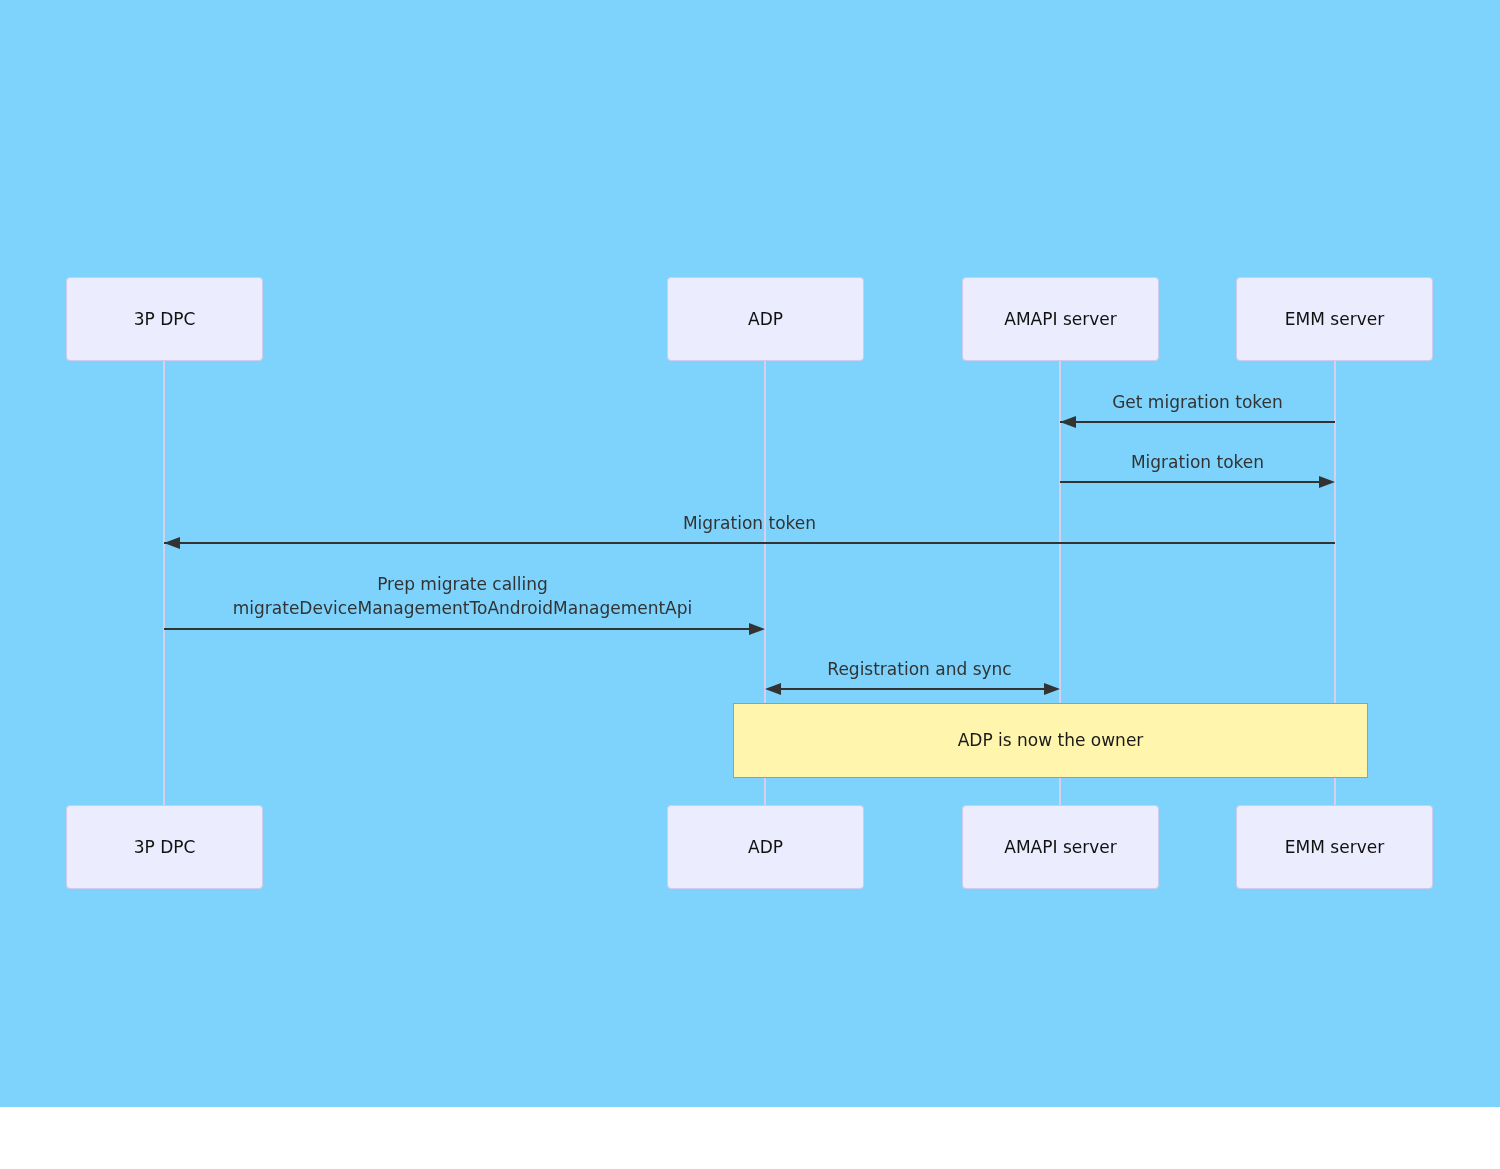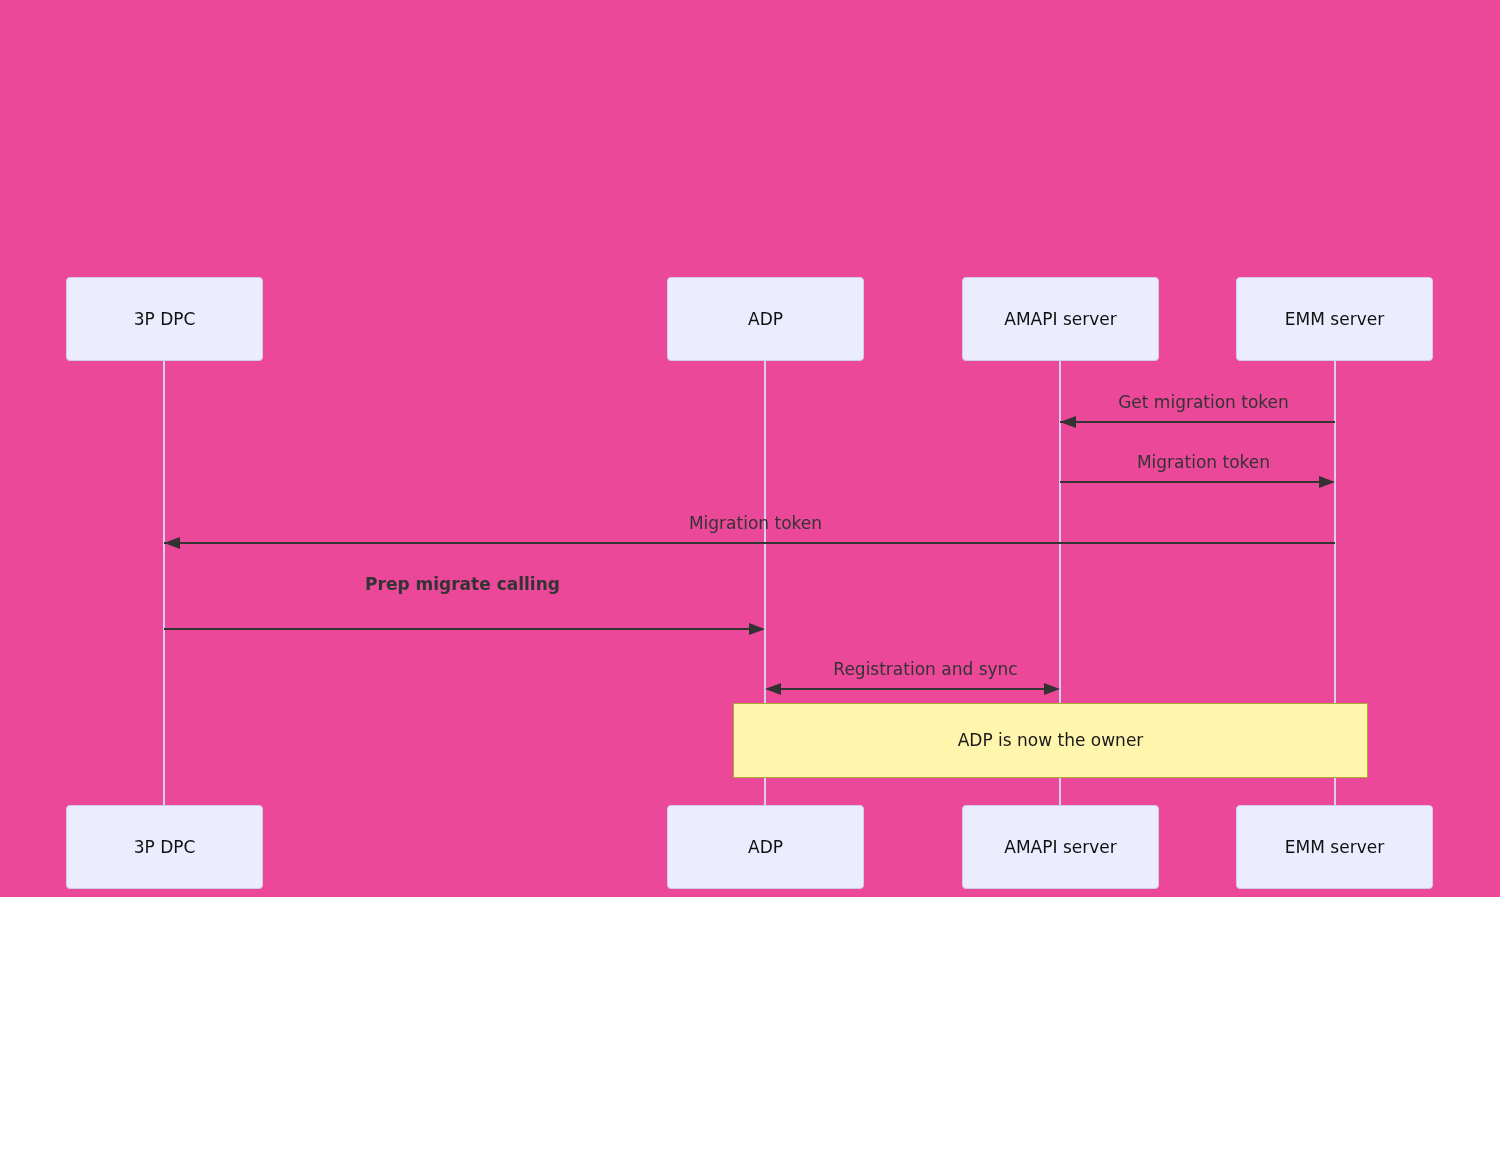--- a/index.html
+++ b/index.html
@@ -3,22 +3,22 @@
 <meta charset="utf-8">
 <style>
   html, body {
     margin: 0;
     padding: 0;
     background: #ffffff;
   }
   .stage {
     position: relative;
     width: 1500px;
-    height: 897px;
-    background: #ec4899;
+    height: 1107px;
+    background: #7dd3fc;
     font-family: "DejaVu Sans", "Liberation Sans", sans-serif;
     overflow: hidden;
   }
   .actor-box {
     position: absolute;
     width: 197px;
     height: 84px;
     background: #ECECFF;
     border: 1px solid #CFCBEE;
     border-radius: 4px;
@@ -36,21 +36,20 @@
     width: 2px;
     background: #D8CFEE;
   }
   .msg-label {
     position: absolute;
     text-align: center;
     font-size: 17px;
     color: #333333;
     line-height: 24px;
     white-space: nowrap;
-    padding-left: 6px;
   }
   .msg-line {
     position: absolute;
     height: 2px;
     background: #333333;
   }
   .arrowhead {
     position: absolute;
     width: 0;
     height: 0;
@@ -106,22 +105,23 @@
   <div class="arrowhead left" style="left:1060px; top:416px;"></div>
 
   <div class="msg-label" style="left:1060px; top:450px; width:275px;">Migration token</div>
   <div class="msg-line" style="left:1060px; top:481px; width:259px;"></div>
   <div class="arrowhead right" style="left:1319px; top:476px;"></div>
 
   <div class="msg-label" style="left:164px; top:511px; width:1171px;">Migration token</div>
   <div class="msg-line" style="left:164px; top:542px; width:1171px;"></div>
   <div class="arrowhead left" style="left:164px; top:537px;"></div>
 
-  <div class="msg-label" style="left:156px; top:572px; width:601px;font-weight:bold;">
+  <div class="msg-label" style="left:162px; top:572px; width:601px;">
     <div>Prep migrate calling</div>
+    <div>migrateDeviceManagementToAndroidManagementApi</div>
   </div>
   <div class="msg-line" style="left:164px; top:628px; width:585px;"></div>
   <div class="arrowhead right" style="left:749px; top:623px;"></div>
 
   <div class="msg-label" style="left:765px; top:657px; width:295px;margin-left:7px;">Registration and sync</div>
   <div class="msg-line" style="left:781px; top:688px; width:263px;"></div>
   <div class="arrowhead left" style="left:765px; top:683px;"></div>
   <div class="arrowhead right" style="left:1044px; top:683px;"></div>
 
   <div class="note-box">

